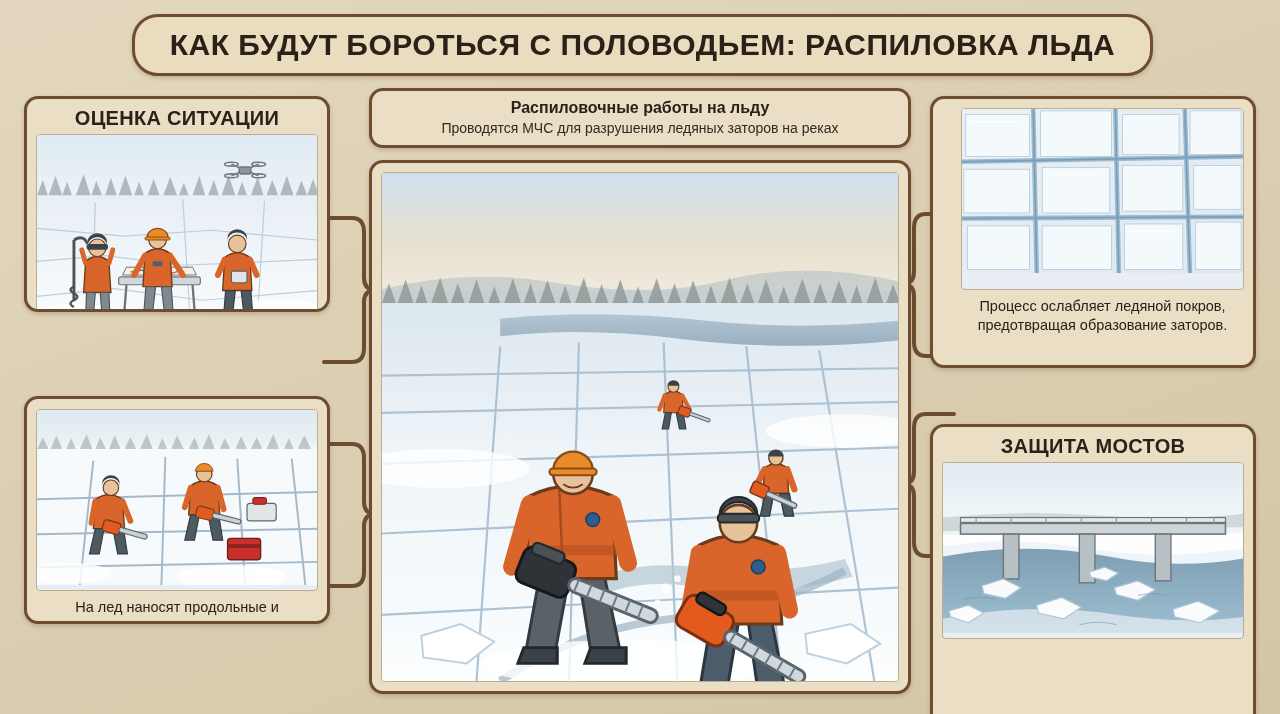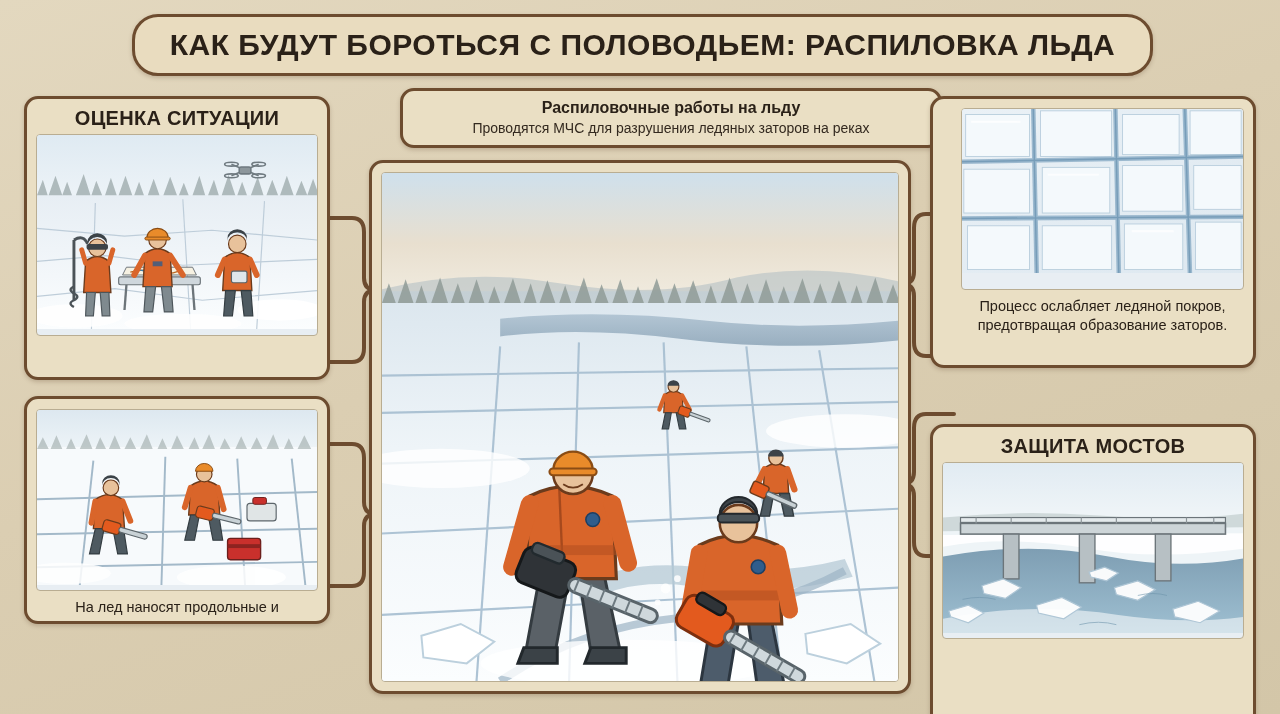--- a/index.html
+++ b/index.html
@@ -71,30 +71,29 @@
   .illus {
     position: relative;
     margin: 0 9px;
     border-radius: 4px;
     overflow: hidden;
     background: #e8eef3;
     border: 1px solid #b9ad92;
   }
 
   
-  #card-assessment { left: 24px;  top: 96px;  width: 306px; height: 284px; }
+  #card-assessment { left: 24px;  top: 96px;  width: 306px; height: 216px; }
   #card-assessment .illus { height: 200px; }
 
   #card-cuts      { left: 24px;  top: 396px; width: 306px; height: 228px; }
   #card-cuts .illus { height: 180px; margin-top: 10px; }
 
   #card-center-label {
     left: 369px; top: 88px; width: 542px; height: 60px;
     background: #eadfc4;
-    margin-left: 31px;
   }
   #card-center-label .lbl-title {
     text-align: center; font-size: 16px; font-weight: bold; color: #2a2118;
     padding-top: 8px;
   }
   #card-center-label .lbl-sub {
     text-align: center; font-size: 14px; color: #33291f; padding-top: 3px;
   }
 
   #card-main { left: 369px; top: 160px; width: 542px; height: 534px; padding: 9px; }

